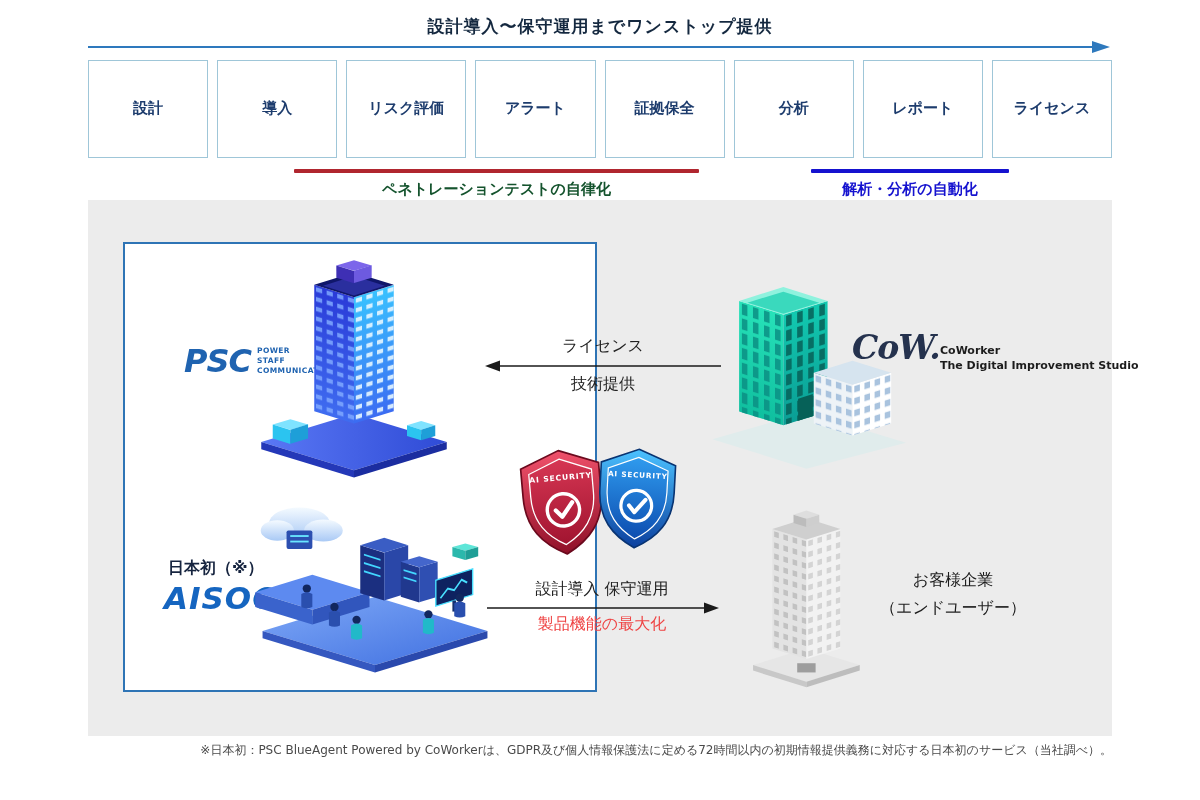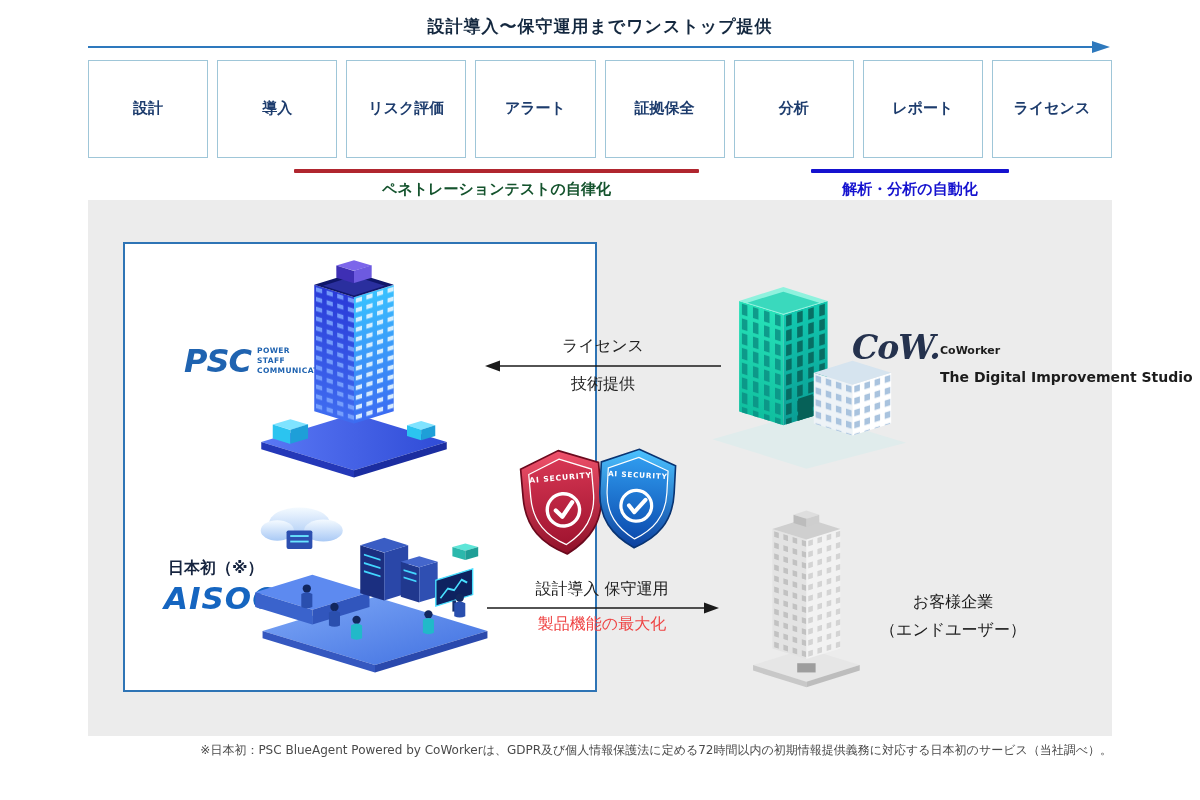--- a/index.html
+++ b/index.html
@@ -47,21 +47,21 @@
   .psc-logo-words { font-size:7.5px; font-weight:bold; color:#1f63b0; white-space:pre-line; line-height:1.35; letter-spacing:.4px; }
 
   .japan-first { font-size:16px; font-weight:bold; color:#16243f; }
   .aisoc-logo { font-size:31px; font-weight:bold; font-style:italic; color:#1565c0; letter-spacing:1px; }
 
   .rel-text { position:absolute; text-align:center; font-size:16px; color:#222222; font-weight:400; }
   .rel-text-blue { color:#ef4444; font-weight:normal; }
 
   .coworker-script { font-family:"DejaVu Serif","Liberation Serif",serif; font-style:italic; font-weight:bold; font-size:33px; color:#25324e; letter-spacing:-1px; }
   .coworker-name { font-size:11px; font-weight:bold; color:#1c1c1c; }
-  .coworker-tag { font-size:14px; font-weight:bold; color:#1c1c1c; margin-top:12px; }
+  .coworker-tag { font-size:11px; font-weight:bold; color:#1c1c1c; margin-top:2px; }
 
   .customer-label { text-align:center; font-size:16px; color:#1c1c1c; line-height:1.75; }
 
   .footnote { font-size:12px; color:#4a4a4a; white-space:nowrap; }
 
   .shield-wrap-red { left:512px; top:447px; width:102px; transform:rotate(-5deg); }
   .shield-wrap-blue { left:588px; top:446px; width:97px; transform:rotate(3deg); }
   .shield-svg-text { font-size:9px; font-weight:bold; fill:#ffffff; letter-spacing:1px; }
 </style>
 </head>
@@ -388,18 +388,18 @@
   <g transform="translate(56,10.5) skewY(17.2)">
       <rect width="14" height="9" fill="#bcbcbc"></rect>
     </g>
   <g transform="translate(70,15) skewY(-17.2)">
       <rect width="14" height="9" fill="#cecece"></rect>
     </g>
 
   <rect x="60" y="172" width="20" height="10" fill="#9e9e9e"></rect>
 </svg>
 
-<div class="abs customer-label" style="left:858px; top:588px; width:190px;">
+<div class="abs customer-label" style="left:858px; top:566px; width:190px;">
   <div>お客様企業</div>
   <div>（エンドユーザー）</div>
 </div>
 
 <div class="abs footnote" style="right:88px; top:742px;">※日本初：PSC BlueAgent Powered by CoWorkerは、GDPR及び個人情報保護法に定める72時間以内の初期情報提供義務に対応する日本初のサービス（当社調べ）。</div>
 
 </body></html>

